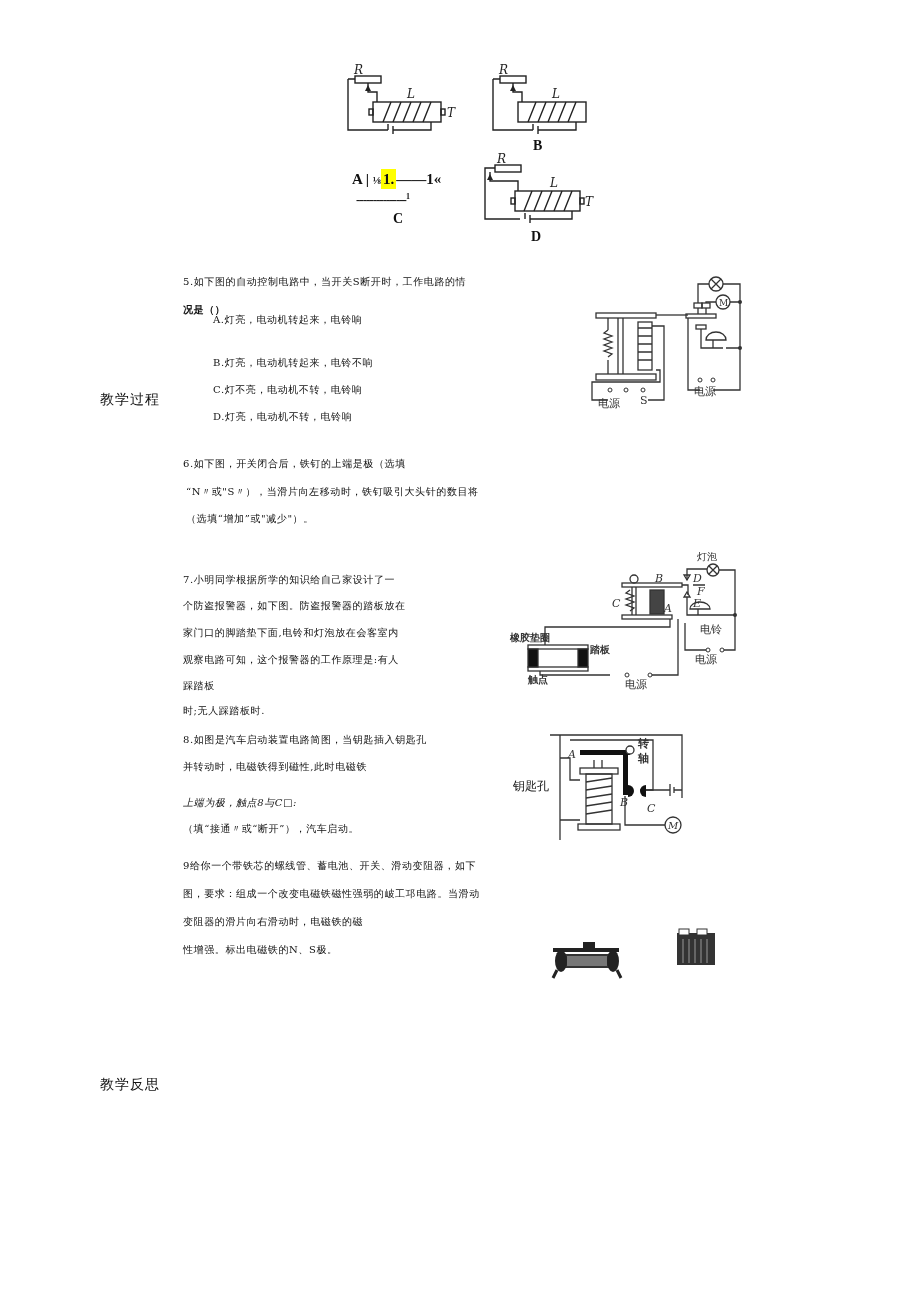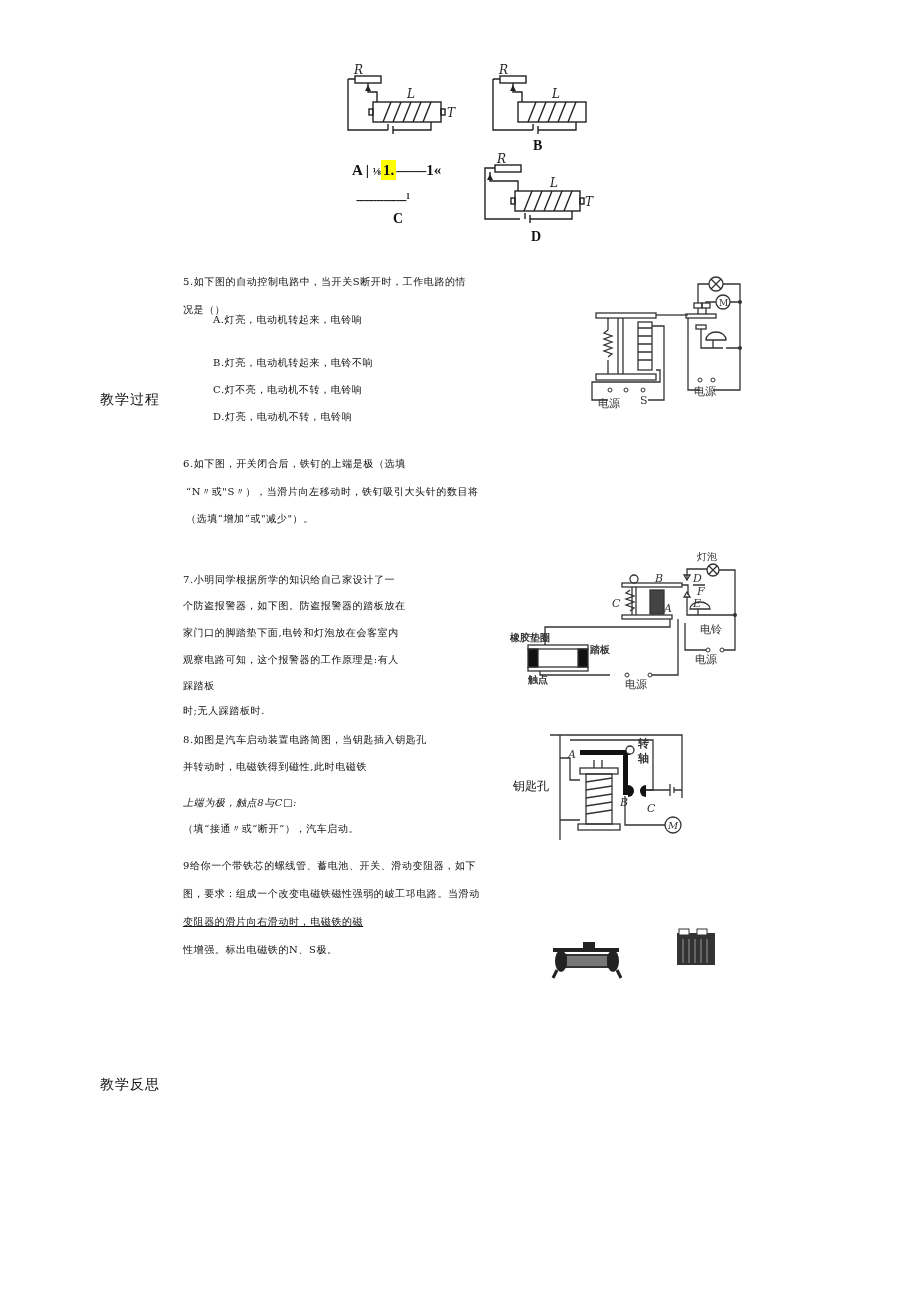--- a/index.html
+++ b/index.html
@@ -42,21 +42,21 @@
       <rect x="30" y="36" width="68" height="20"></rect>
       <path d="M40 56 L48 36 M50 56 L58 36 M60 56 L68 36 M70 56 L78 36 M80 56 L88 36"></path>
       <path d="M45 64 V58 M50 68 V60 M50 64 H88 V56 M40 64 H45"></path>
     </g>
     <polygon points="25,19 22,25 28,25" fill="#222"></polygon>
     <text x="11" y="8" font-size="12" font-style="italic" fill="#222">R</text>
     <text x="64" y="32" font-size="12" font-style="italic" fill="#222">L</text>
   </svg>
   <div class="abs bold" style="left:533px;top:138px;font-size:14px;">B</div>
 
-  <div class="abs bold" style="left:352px;top:160px;font-size:15px;white-space:nowrap;">
+  <div class="abs bold" style="left:352px;top:169px;font-size:15px;white-space:nowrap;">
     <span>A</span>
     <span>|</span>
     <span style="font-size:11px;">⅛</span><span class="hl" style="display:inline-block;padding:0 2px;height:20px;line-height:20px;">1.</span><span>——1«</span>
   </div>
   <div class="abs bold" style="left:356px;top:192px;font-size:13px;letter-spacing:-1px;">
     <span>---------------</span><sup style="font-size:8px;">1</sup>
   </div>
   <div class="abs bold" style="left:393px;top:211px;font-size:14px;">C</div>
 
   <svg width="120" height="80" style="left:480px;top:155px;">
@@ -75,21 +75,21 @@
     <text x="70" y="32" font-size="12" font-style="italic" fill="#222">L</text>
     <text x="105" y="51" font-size="12" font-style="italic" fill="#222">T</text>
   </svg>
   <div class="abs bold" style="left:531px;top:229px;font-size:14px;">D</div>
 </div>
 
 <div class="abs side" style="left:100px;top:355px;">教学过程</div>
 
 <div>
   <div class="abs txt" style="left:183px;top:273px;">5.如下图的自动控制电路中，当开关S断开时，工作电路的情</div>
-  <div class="abs txt" style="left:183px;top:301px;">况是（）</div>
+  <div class="abs txt" style="left:183px;top:301px;font-weight:bold;">况是（）</div>
   <div class="abs txt" style="left:213px;top:311px;">A.灯亮，电动机转起来，电铃响</div>
   <div class="abs txt" style="left:213px;top:354px;">B.灯亮，电动机转起来，电铃不响</div>
   <div class="abs txt" style="left:213px;top:381px;">C.灯不亮，电动机不转，电铃响</div>
   <div class="abs txt" style="left:213px;top:408px;">D.灯亮，电动机不转，电铃响</div>
 
   <svg width="160" height="140" style="left:588px;top:270px;">
     <g fill="none" stroke="#333" stroke-width="1.3">
       <rect x="8" y="43" width="60" height="5"></rect>
       <rect x="8" y="104" width="60" height="6"></rect>
       <path d="M20 48 L20 60 M20 60 l-4 3 l8 3 l-8 3 l8 3 l-8 3 l8 3 l-8 3 l8 3 l-4 3 M20 90 V104"></path>
@@ -216,21 +216,21 @@
     <text x="97" y="82" font-size="11" font-style="italic" fill="#333">C</text>
     <text x="88" y="17" font-size="11" font-weight="bold" fill="#333">转</text>
     <text x="88" y="32" font-size="11" font-weight="bold" fill="#333">轴</text>
     <text x="118" y="99" font-size="10" font-style="italic" fill="#333">M</text>
   </svg>
 </div>
 
 <div>
   <div class="abs txt" style="left:183px;top:857px;">9给你一个带铁芯的螺线管、蓄电池、开关、滑动变阻器，如下</div>
   <div class="abs txt" style="left:183px;top:885px;">图，要求：组成一个改变电磁铁磁性强弱的岥工邛电路。当滑动</div>
-  <div class="abs txt" style="left:183px;top:913px;text-decoration:underline;">变阻器的滑片向右滑动时，电磁铁的磁</div>
+  <div class="abs txt" style="left:183px;top:913px;">变阻器的滑片向右滑动时，电磁铁的磁</div>
   <div class="abs txt" style="left:183px;top:941px;">性增强。标出电磁铁的N、S极。</div>
 
   <svg width="70" height="40" style="left:553px;top:940px;">
     <rect x="0" y="8" width="66" height="4" fill="#222"></rect>
     <rect x="30" y="2" width="12" height="8" fill="#222"></rect>
     <rect x="8" y="14" width="52" height="14" fill="#333"></rect>
     <rect x="14" y="16" width="40" height="10" fill="#777"></rect>
     <ellipse cx="8" cy="21" rx="6" ry="11" fill="#222"></ellipse>
     <ellipse cx="60" cy="21" rx="6" ry="11" fill="#222"></ellipse>
     <path d="M4 30 L0 38 M64 30 L68 38" stroke="#222" stroke-width="3"></path>

